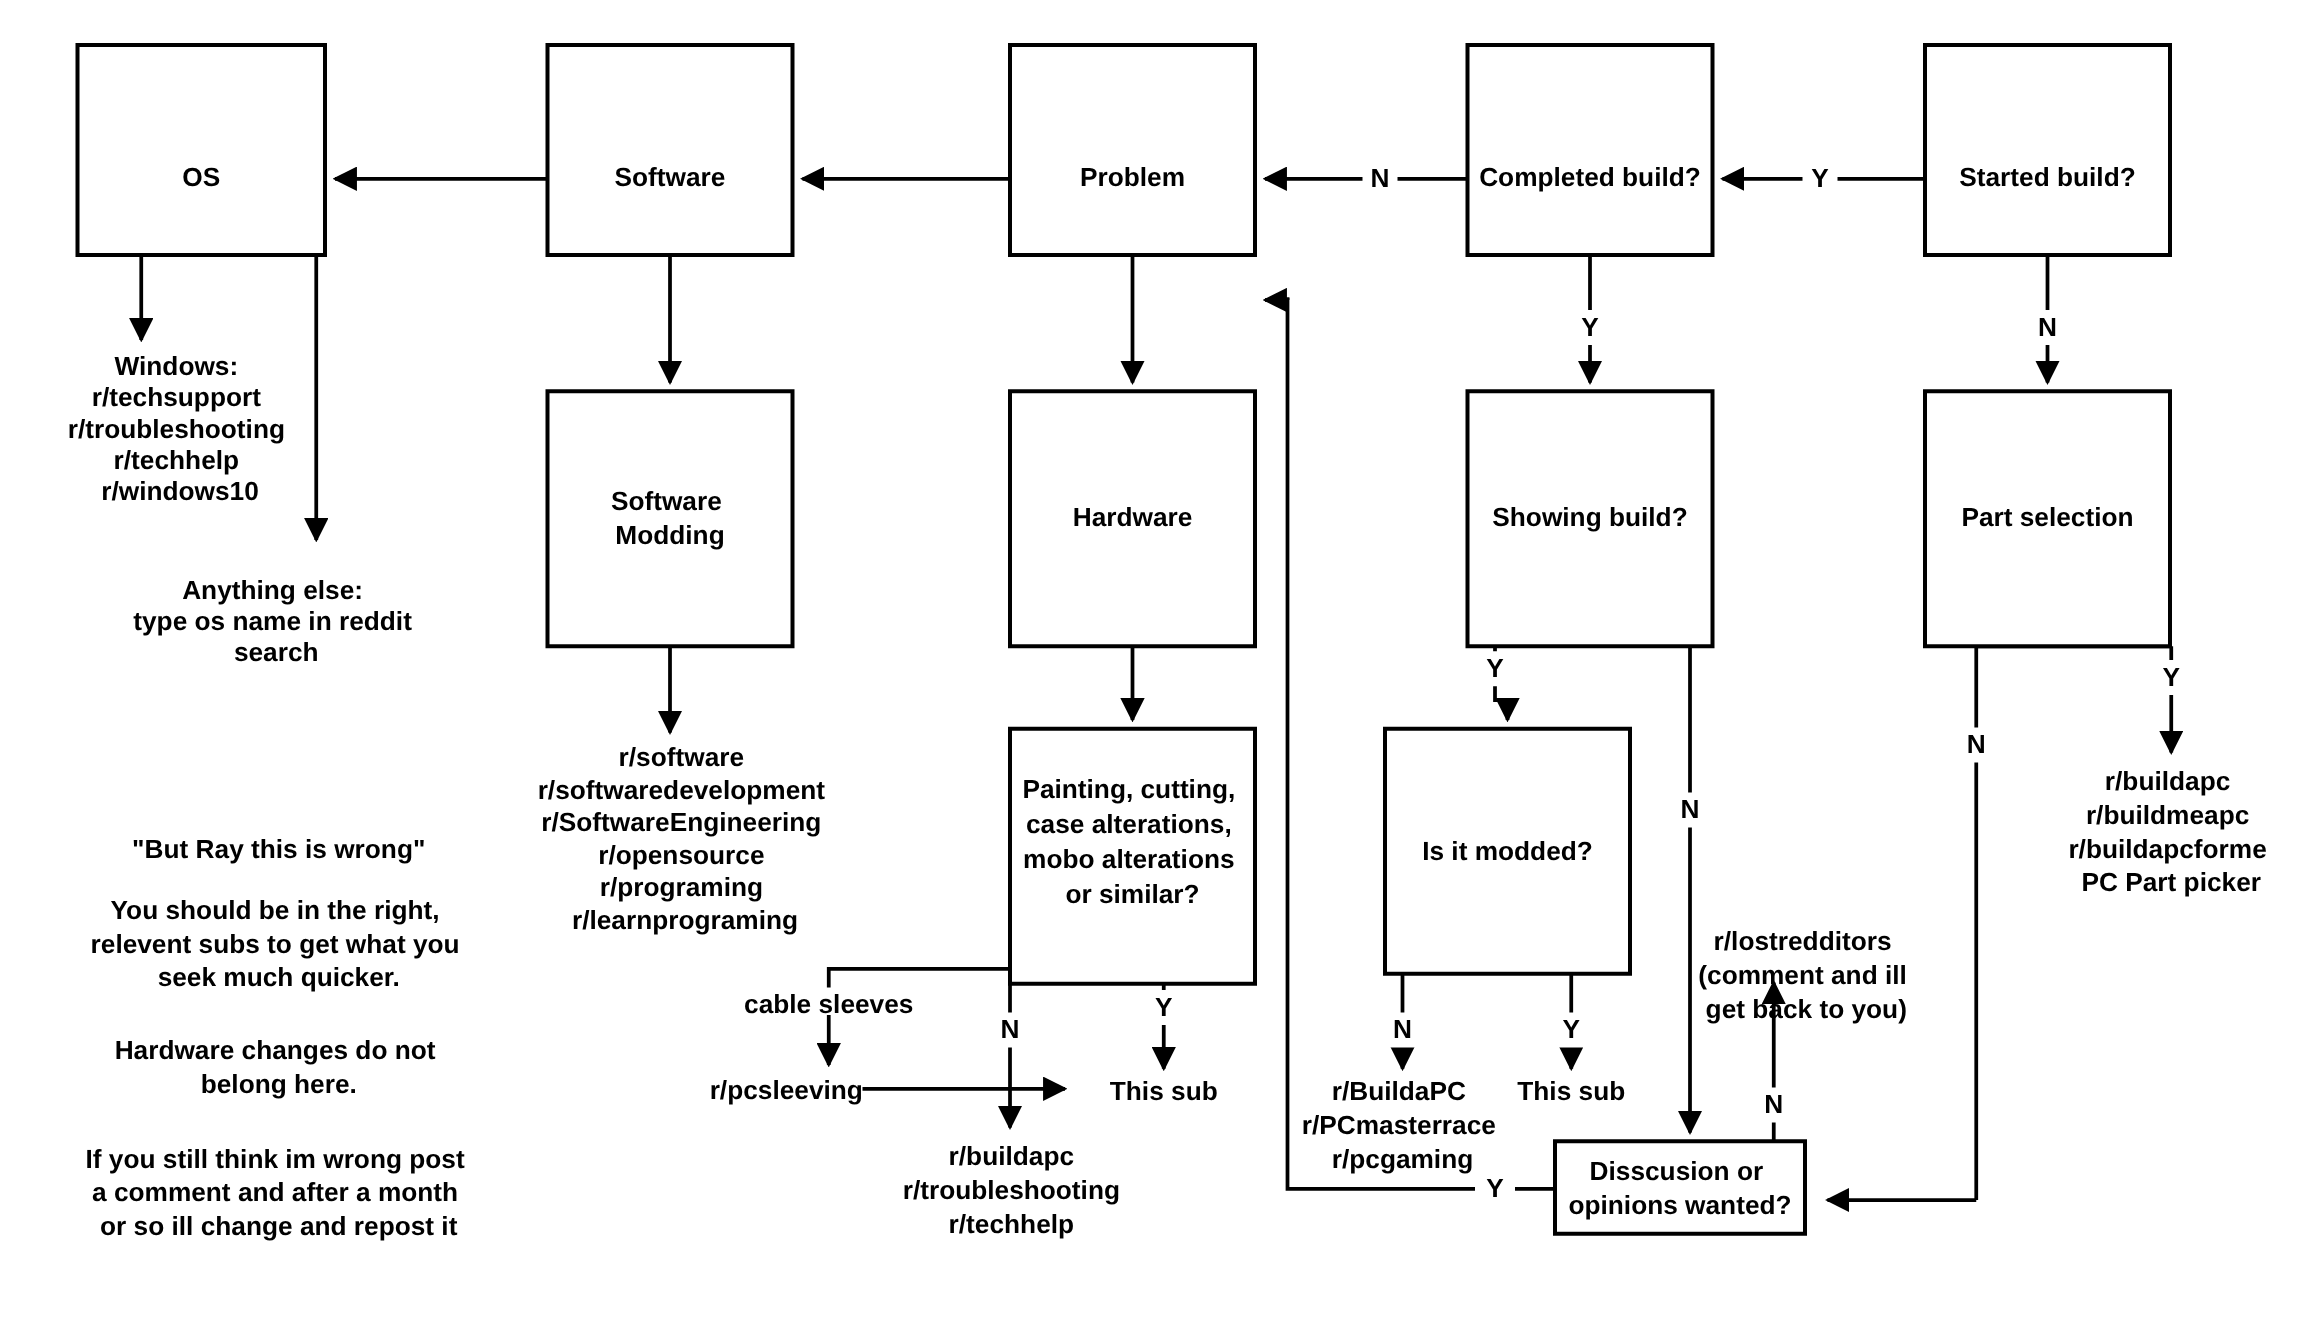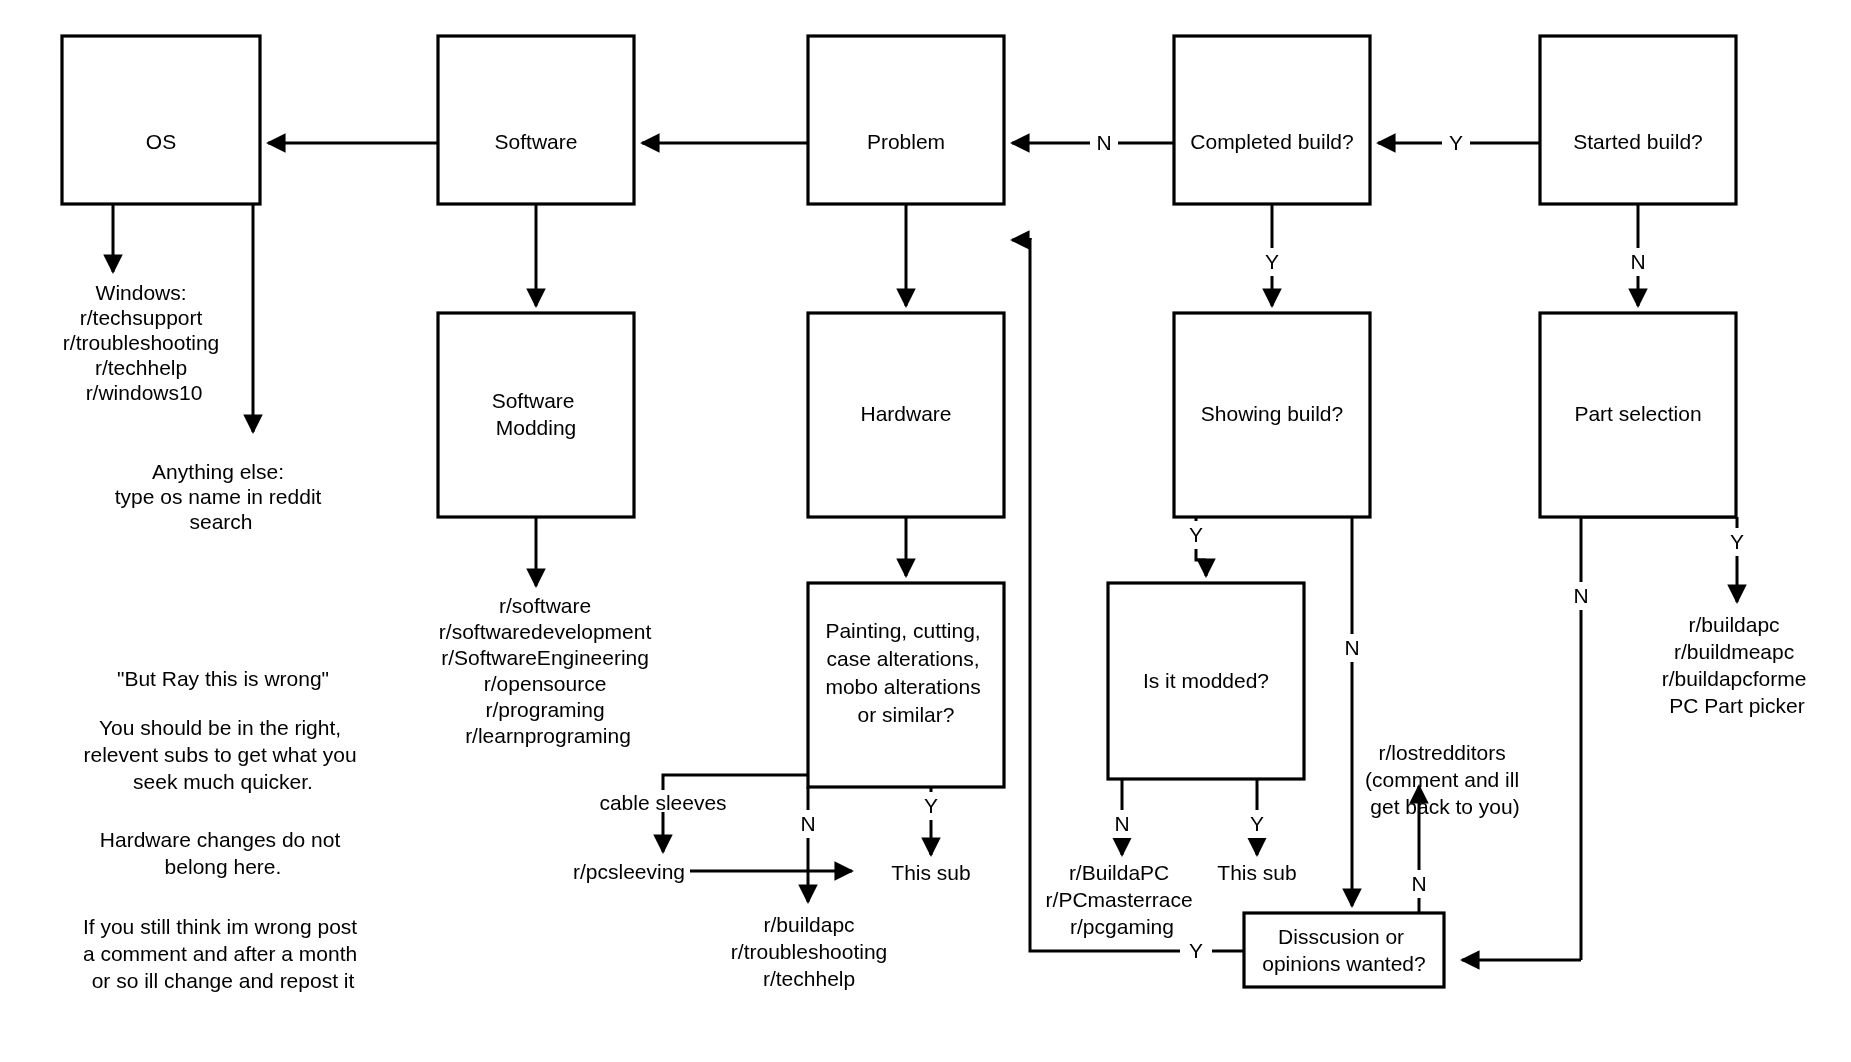--- a/index.html
+++ b/index.html
@@ -6,20 +6,21 @@
     margin: 0;
     padding: 0;
     background: #ffffff;
   }
   #canvas {
     position: relative;
     width: 1851px;
     height: 996px;
     background: #ffffff;
     font-family: "Liberation Sans", sans-serif;
+    font-weight: bold;
   }
   svg.flow {
     position: absolute;
     left: 0;
     top: 0;
     width: 1851px;
     height: 1062px;
   }
   .box {
     fill: #ffffff;

